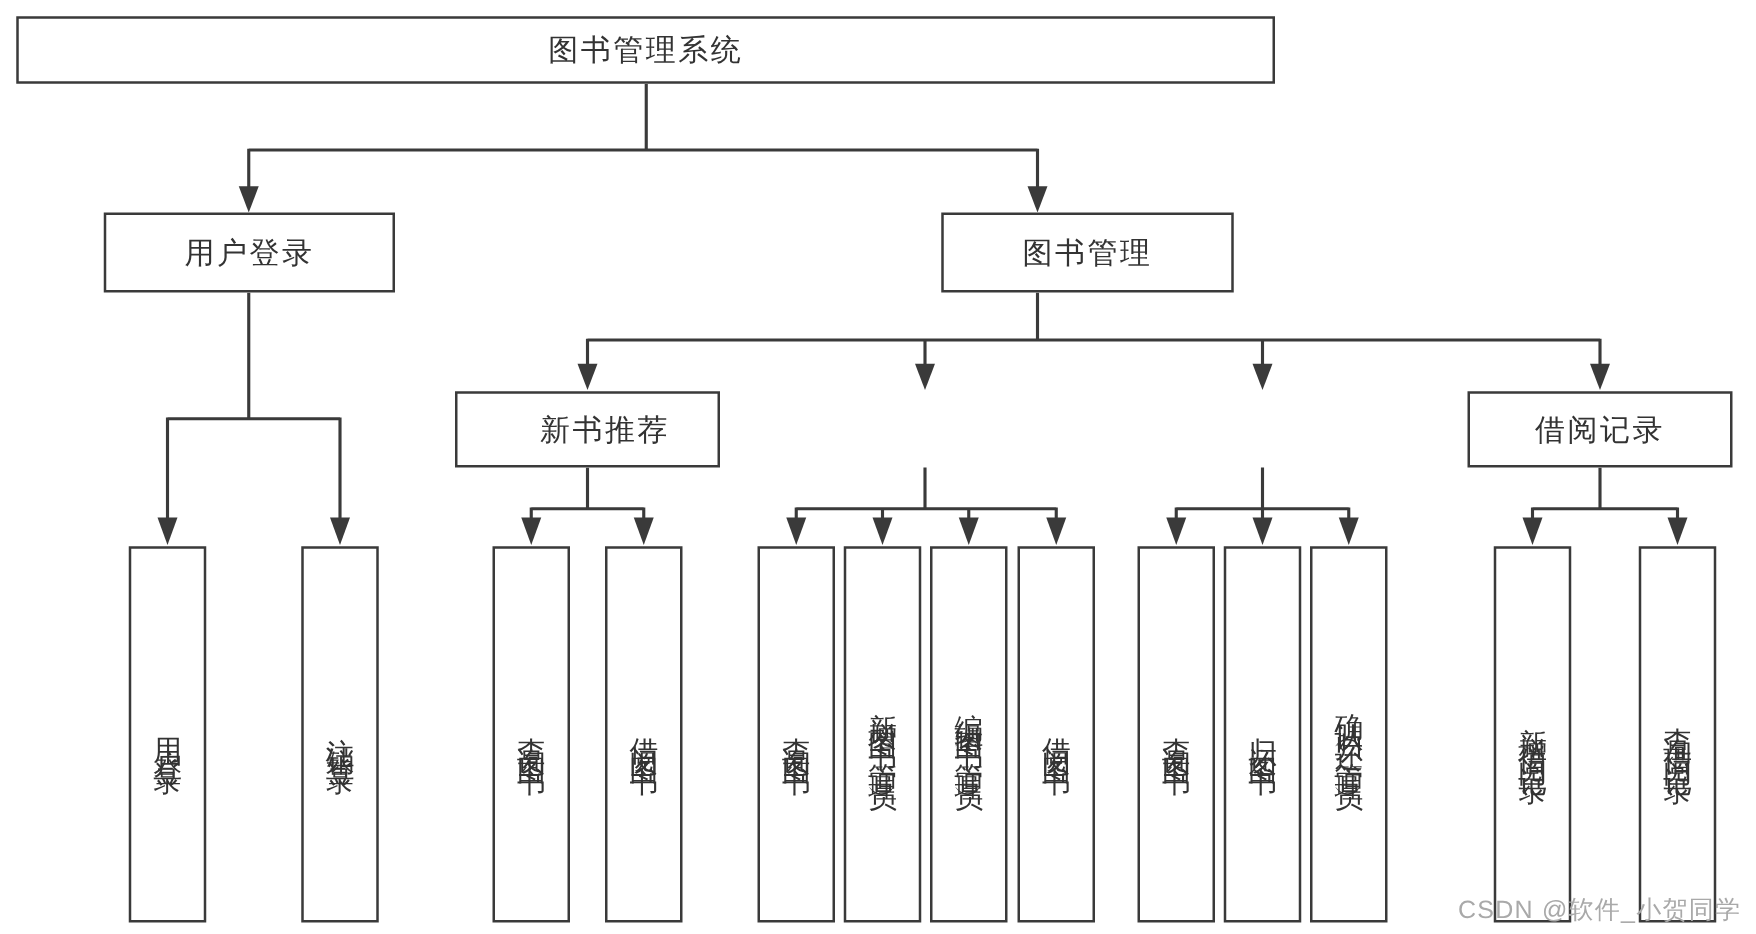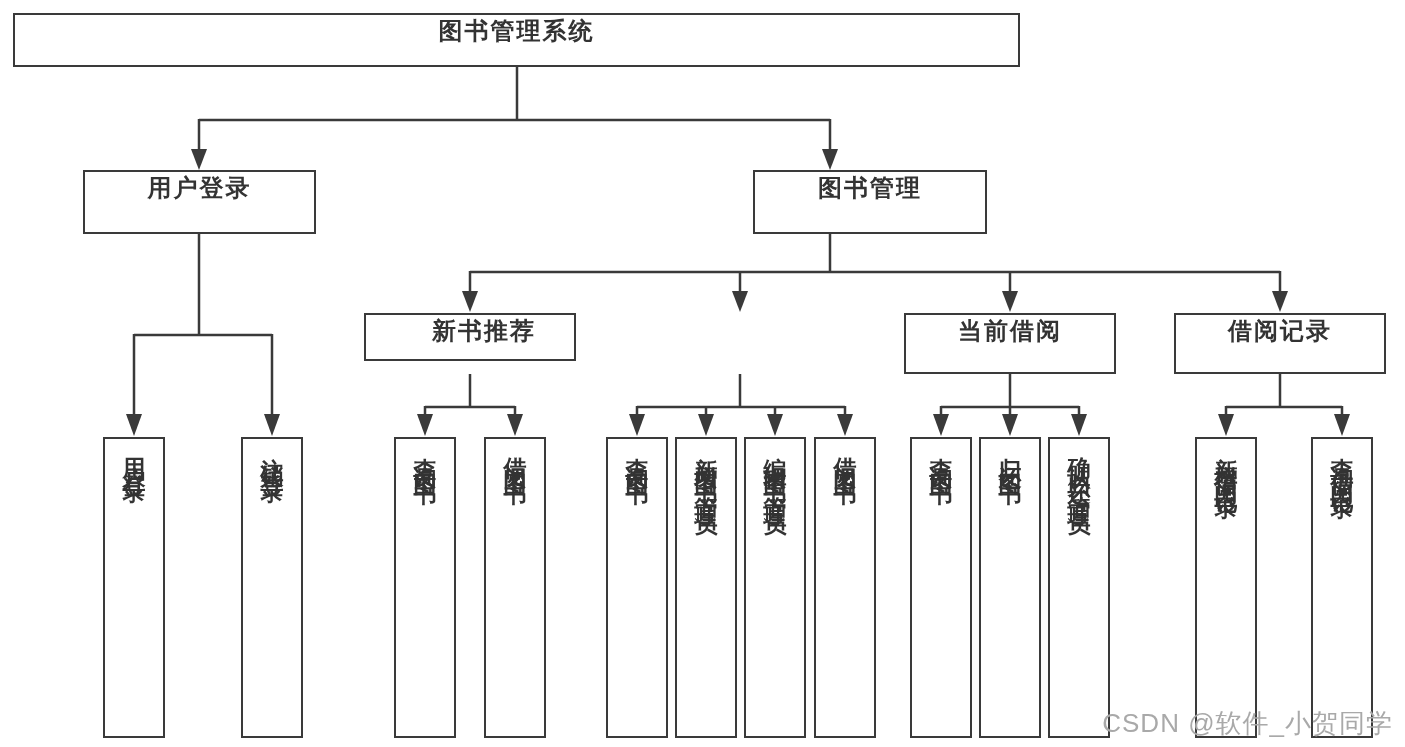--- a/index.html
+++ b/index.html
@@ -17,43 +17,42 @@
     background:var(--bg);
     overflow:hidden;
   }
   .wires{position:absolute;left:0;top:0;}
   .wires path{stroke:var(--line);stroke-width:2.5;fill:none;}
   .wires polygon{fill:var(--line);stroke:none;}
   .node{
     position:absolute;
     border:2.5px solid var(--line);
     background:var(--bg);
-    display:flex;align-items:flex-start;justify-content:center;
+    display:flex;align-items:center;justify-content:center;
     color:var(--text);
-    font-weight:bold;
   }
   .hbox span{
     font-size:24px;
     letter-spacing:2px;
     white-space:nowrap;
     color:var(--text);
   }
   .vbox span{
     writing-mode:vertical-rl;
     text-orientation:mixed;
     font-size:23px;
     letter-spacing:8px;
     line-height:1;
     color:var(--text);
     white-space:nowrap;
   }
   .watermark{
     position:absolute;
     right:12px;bottom:6px;
-    font-size:26px;
+    font-size:20px;
     color:var(--wm);
     letter-spacing:1px;
     white-space:nowrap;
   }
 </style>
 </head>
 <body>
 
 <div class="stage">
 
@@ -107,25 +106,22 @@
     <span>图书管理系统</span>
   </div>
 
   <div class="node hbox" style="left:83px;top:170px;width:233px;height:64px;">
     <span>用户登录</span>
   </div>
   <div class="node hbox" style="left:713px;top:170px;width:234px;height:64px;margin-left:40px;">
     <span>图书管理</span>
   </div>
 
-  <div class="node hbox" style="left:364px;top:313px;width:212px;height:48px;padding-left:28px;">
+  <div class="node hbox" style="left:364px;top:313px;width:212px;height:61px;padding-left:28px;">
     <span>新书推荐</span>
-  </div>
-  <div class="node hbox" style="left:904px;top:313px;width:212px;height:61px;">
-    <span>当前借阅</span>
   </div>
   <div class="node hbox" style="left:1174px;top:313px;width:212px;height:61px;">
     <span>借阅记录</span>
   </div>
 
   <div class="node vbox" style="left:103px;top:437px;width:62px;height:301px;">
     <span>用户登录</span>
   </div>
   <div class="node vbox" style="left:241px;top:437px;width:62px;height:301px;">
     <span>注销登录</span>

